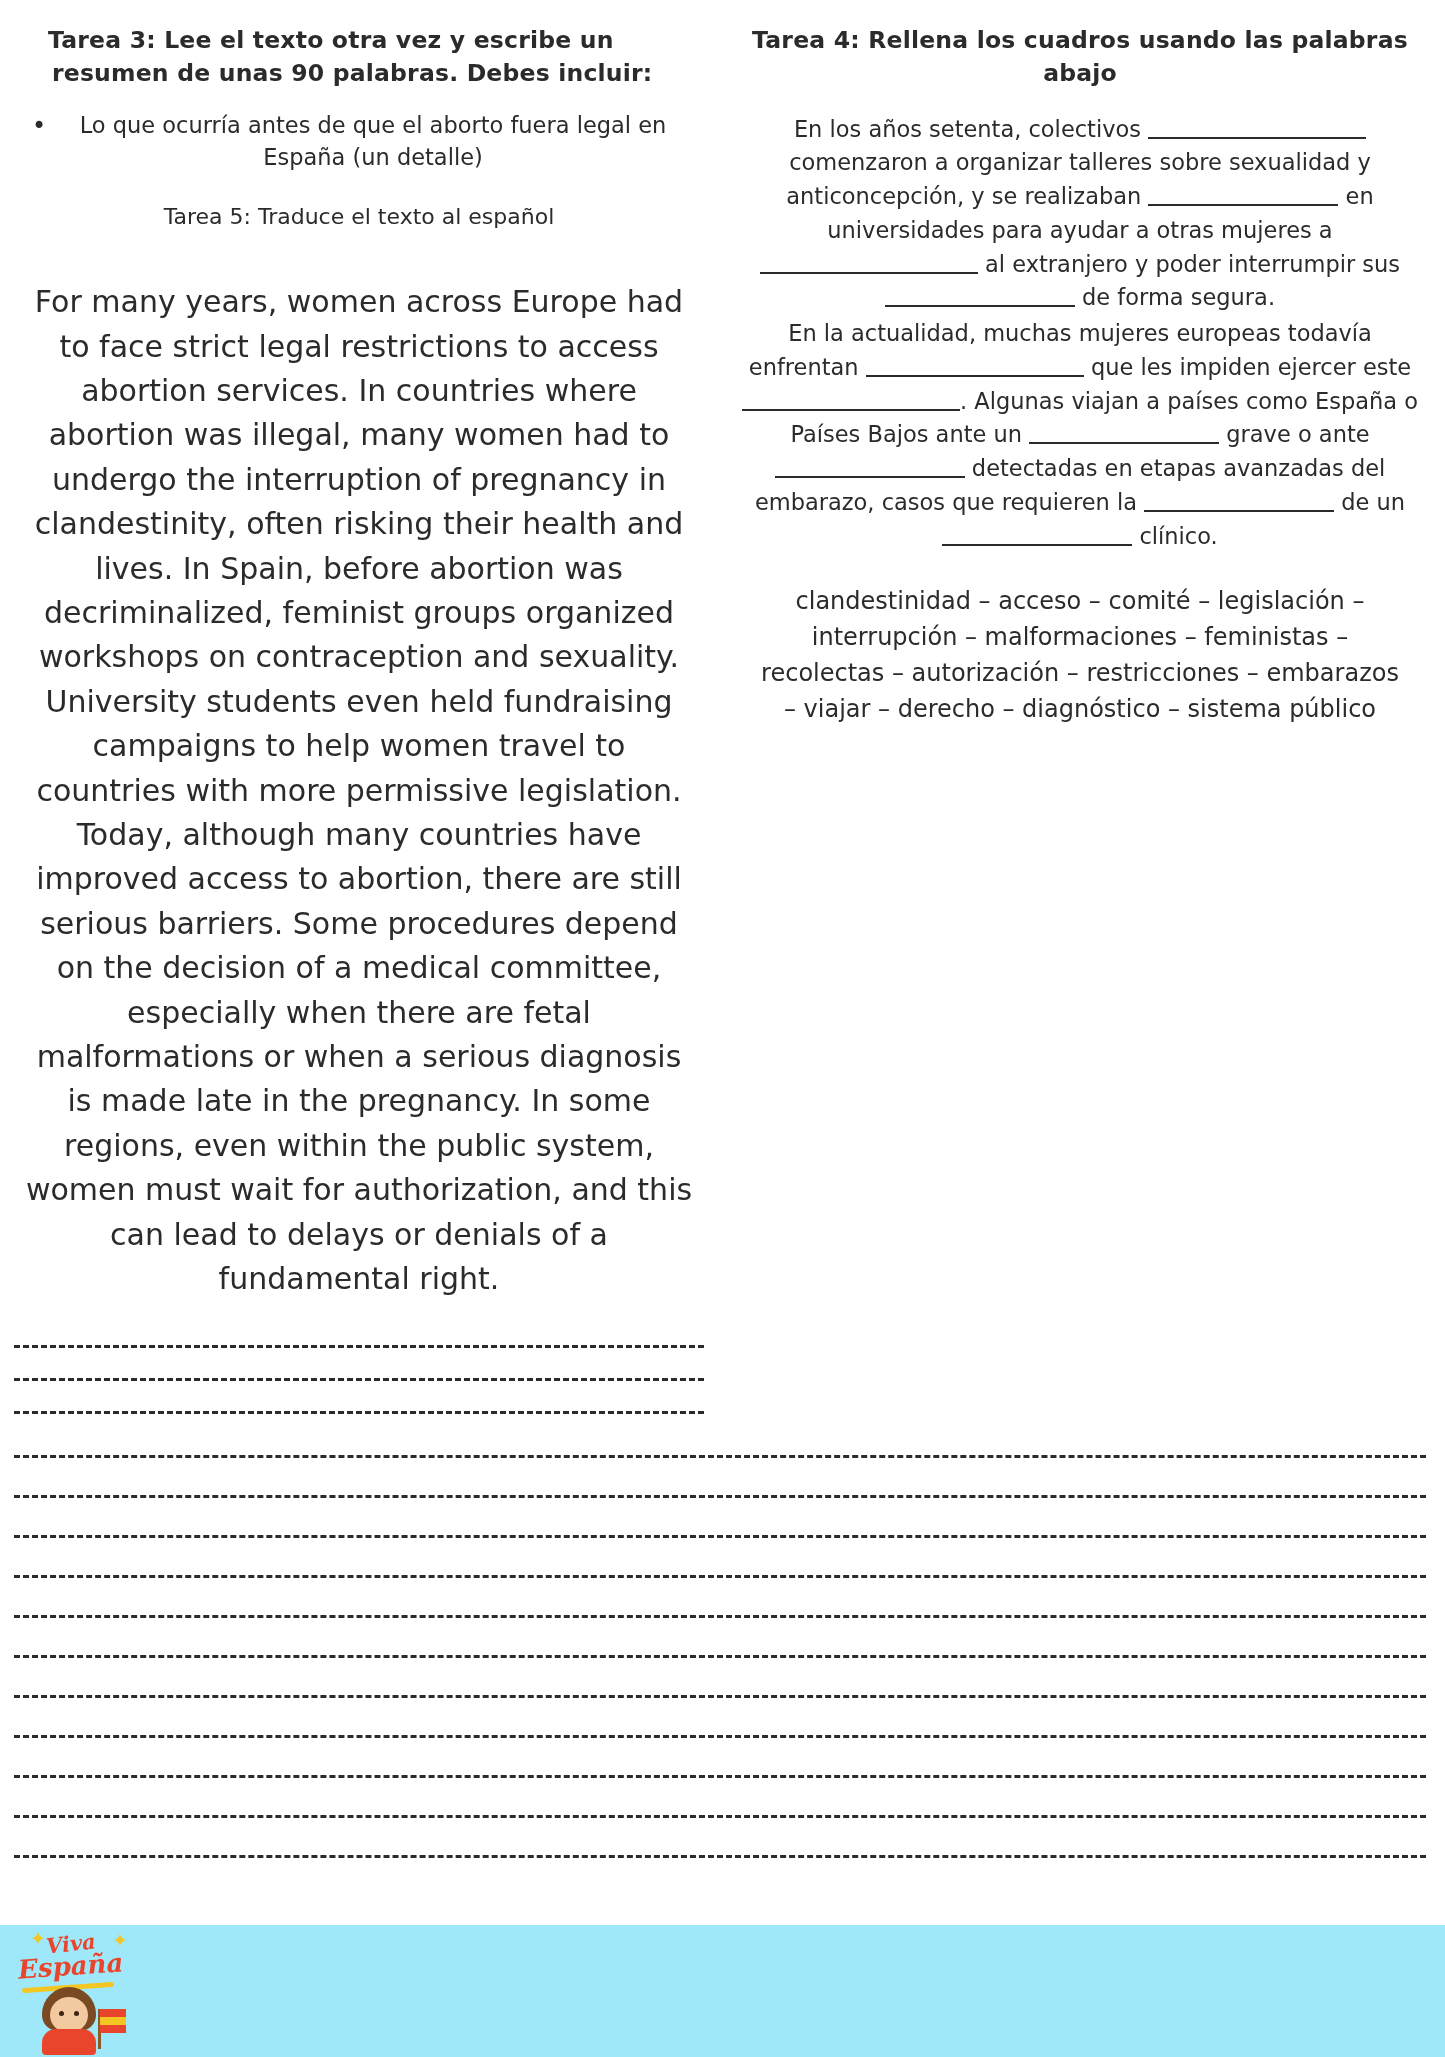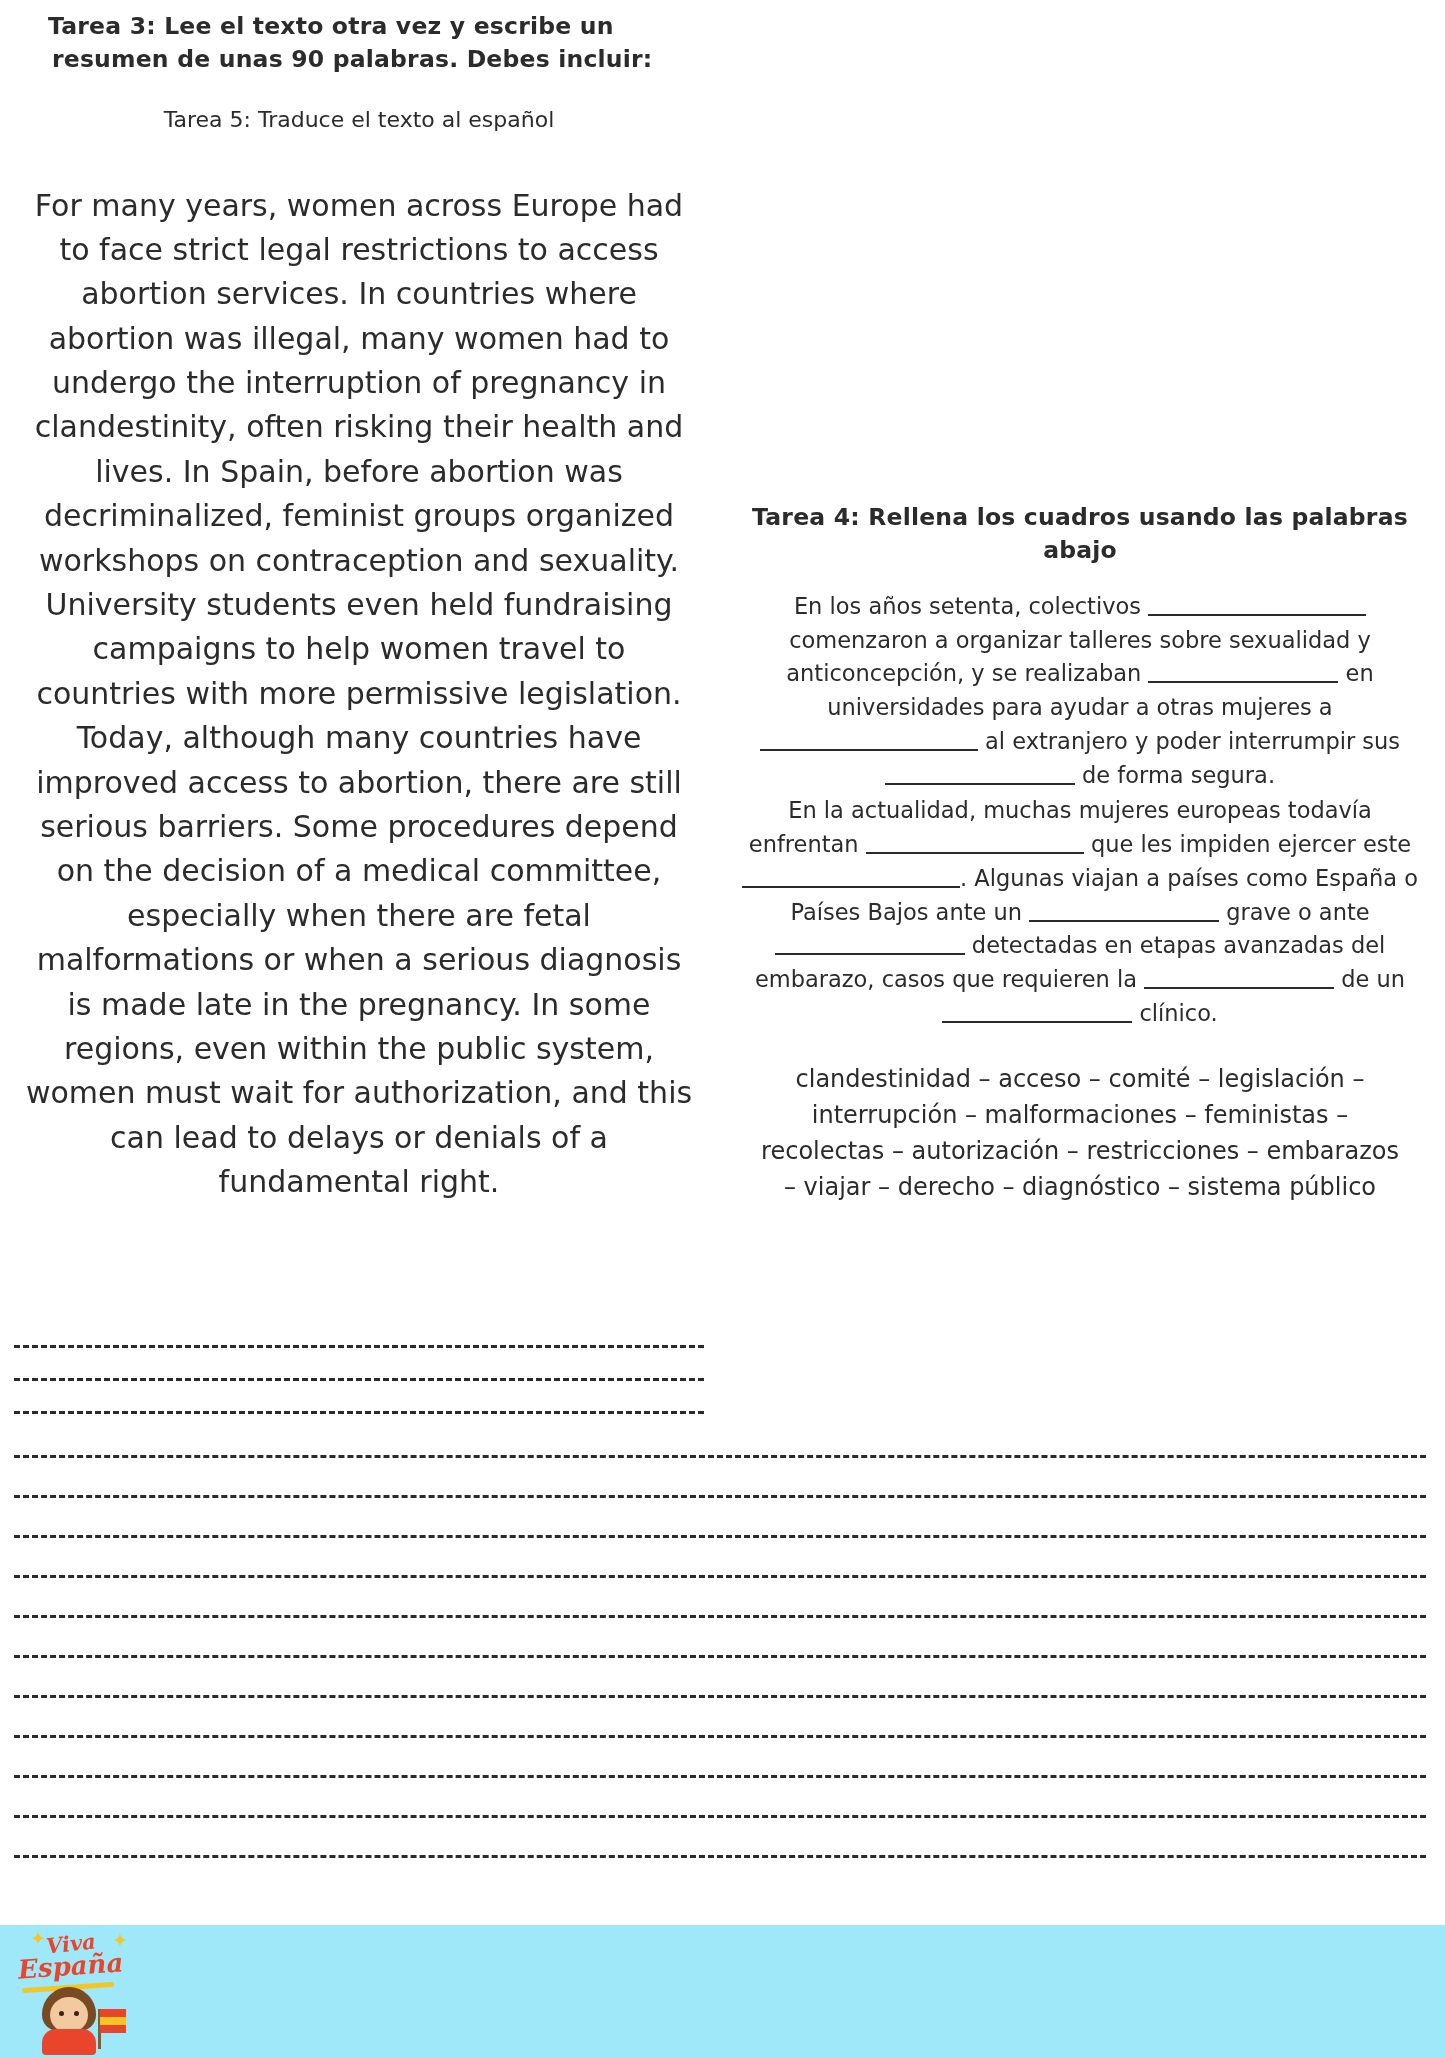--- a/index.html
+++ b/index.html
@@ -22,23 +22,22 @@
     height: 2057px;
     box-sizing: border-box;
   }
   .columns {
     position: absolute;
     left: 0;
     top: 0;
     width: 1445px;
     display: flex;
     gap: 26px;
-    padding: 10px 14px 0 14px;
+    padding: 24px 14px 0 14px;
     box-sizing: border-box;
-    align-items: flex-end;
   }
   .col-left {
     width: 690px;
     flex: 0 0 690px;
   }
   .col-right {
     width: 700px;
     flex: 0 0 700px;
   }
   .task-heading {
@@ -252,20 +251,21 @@
 
 <div class="page">
 
   <div class="columns">
 
     <div class="col-left">
 
       <div class="task-heading left-head">Tarea 3: Lee el texto otra vez y escribe un resumen de unas 90 palabras. Debes incluir:</div>
 
       <ul class="bullets">
+        <li>Lo que ocurría antes de que el aborto fuera legal en España (un detalle)</li>
       </ul>
 
       <div class="task5-heading">Tarea 5: Traduce el texto al español</div>
 
       <div class="para-en">For many years, women across Europe had to face strict legal restrictions to access abortion services. In countries where abortion was illegal, many women had to undergo the interruption of pregnancy in clandestinity, often risking their health and lives. In Spain, before abortion was decriminalized, feminist groups organized workshops on contraception and sexuality. University students even held fundraising campaigns to help women travel to countries with more permissive legislation. Today, although many countries have improved access to abortion, there are still serious barriers. Some procedures depend on the decision of a medical committee, especially when there are fetal malformations or when a serious diagnosis is made late in the pregnancy. In some regions, even within the public system, women must wait for authorization, and this can lead to delays or denials of a fundamental right.</div>
 
     </div>
 
     <div class="col-right">
 

